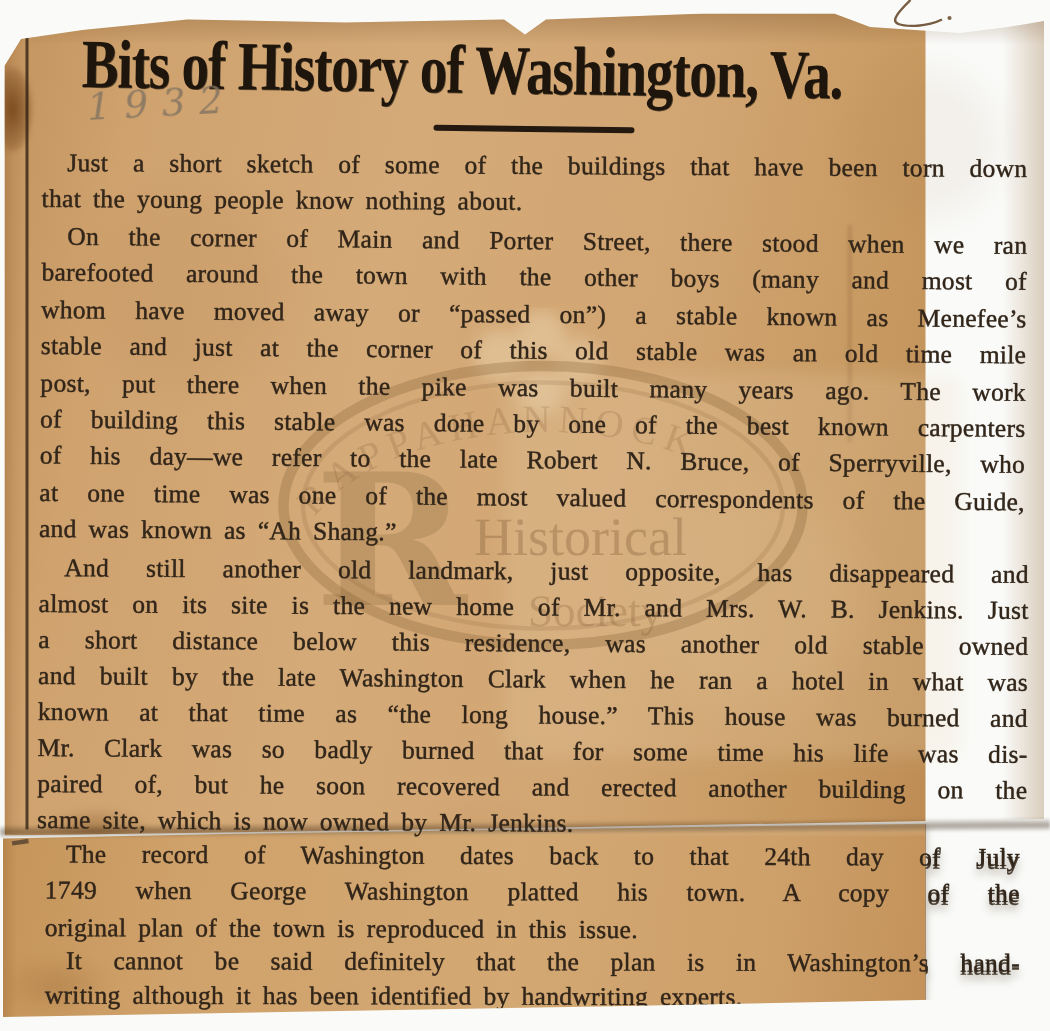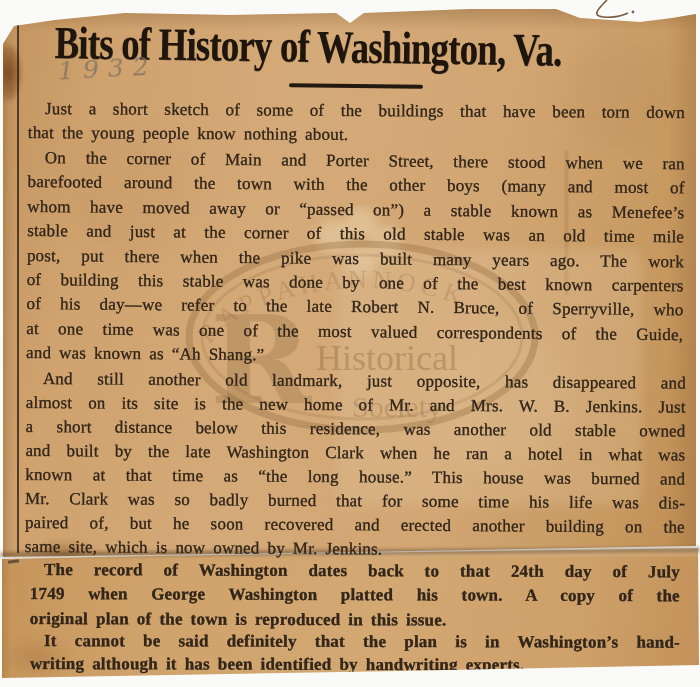--- a/index.html
+++ b/index.html
@@ -2,21 +2,21 @@
 <html><head>
 <meta charset="utf-8">
 <style>
   html,body{margin:0;padding:0;}
   body{
     width:700px;height:687px;position:relative;overflow:hidden;
     background:#fafbf9;
     font-family:"Liberation Serif","DejaVu Serif",serif;
   }
   
-  .clip{position:absolute;left:0;width:700px;font-weight:bold;}
+  .clip{position:absolute;left:0;width:617px;}
   #clipping-main{
     top:0;height:559px;z-index:1;
     background:linear-gradient(100deg,#c2935d 0%,#cfa26e 14%,#d4aa78 40%,#d2a673 66%,#c79961 88%,#bd8c54 100%);
     clip-path:polygon(3px 44px,14px 26px,55px 20px,125px 13px,230px 15px,336px 13px,350px 23px,364px 13px,470px 9px,556px 9px,580px 18px,640px 22px,672px 18px,696px 14px,696px 546px,350px 552px,3px 557px);
   }
   #clipping-bottom{
     top:546px;height:141px;z-index:3;
     background:linear-gradient(97deg,#c49459 0%,#d0a26b 20%,#d3a873 55%,#cea06a 82%,#c3925a 100%);
     clip-path:polygon(2px 13px,150px 10px,420px 6px,698px 2px,699px 119px,400px 125px,2px 132px);
     filter:drop-shadow(0 2px 0 rgba(42,31,18,.85)) drop-shadow(0 4px 3px rgba(120,105,85,.45));

